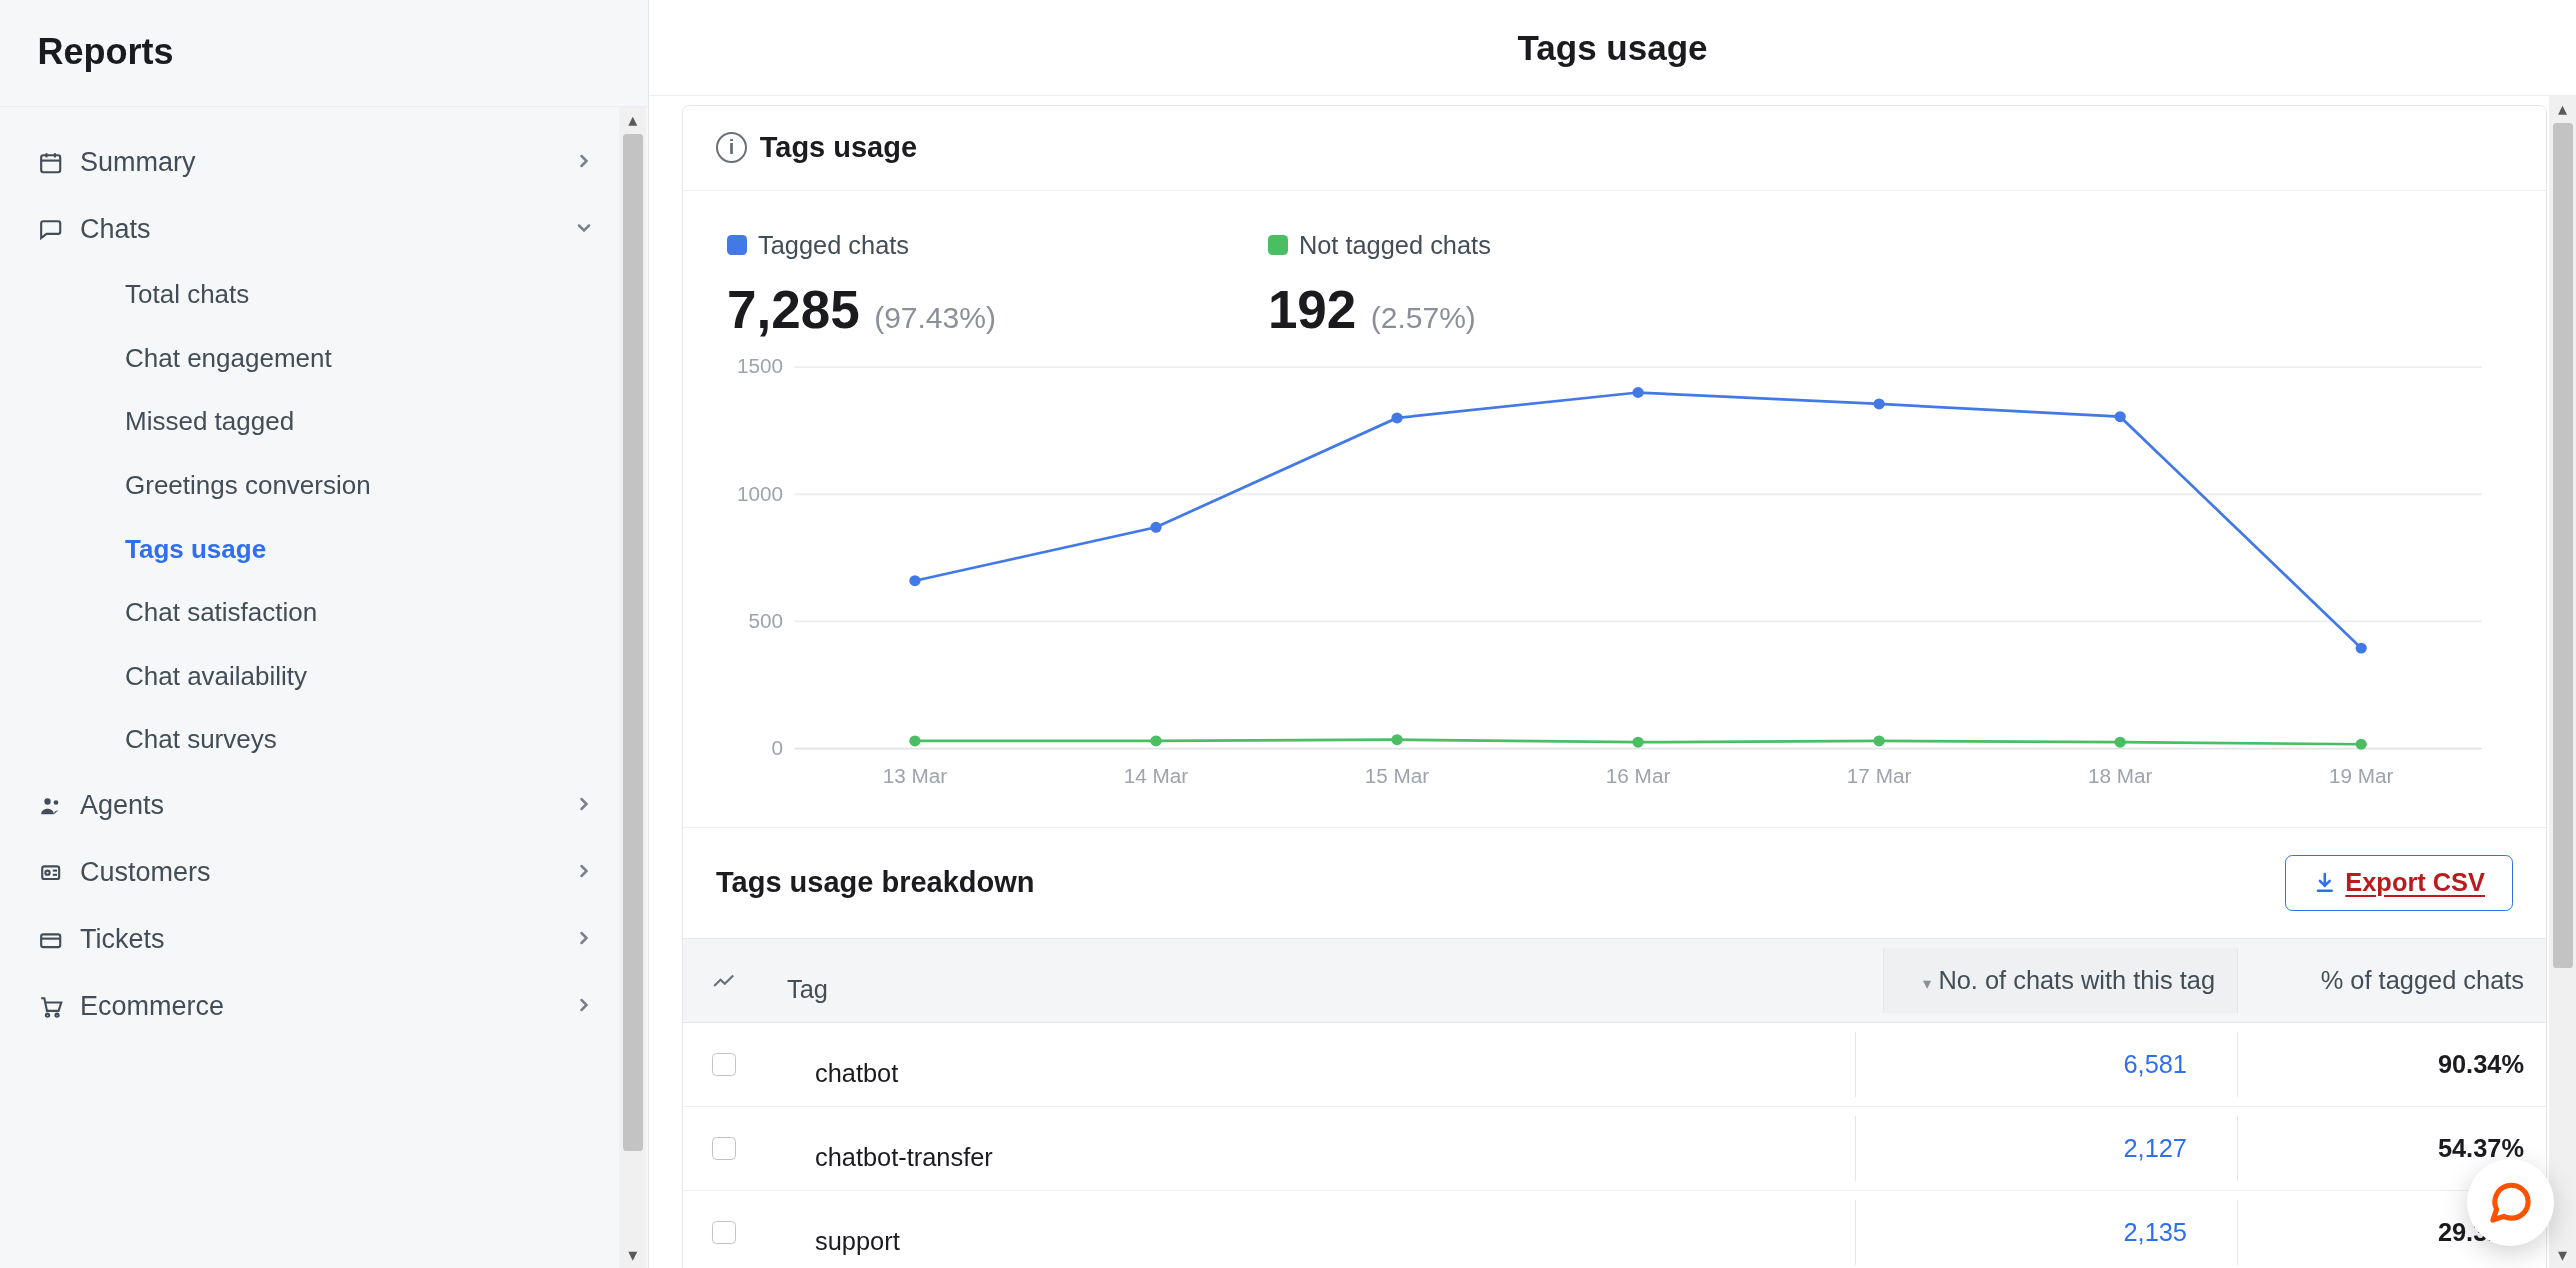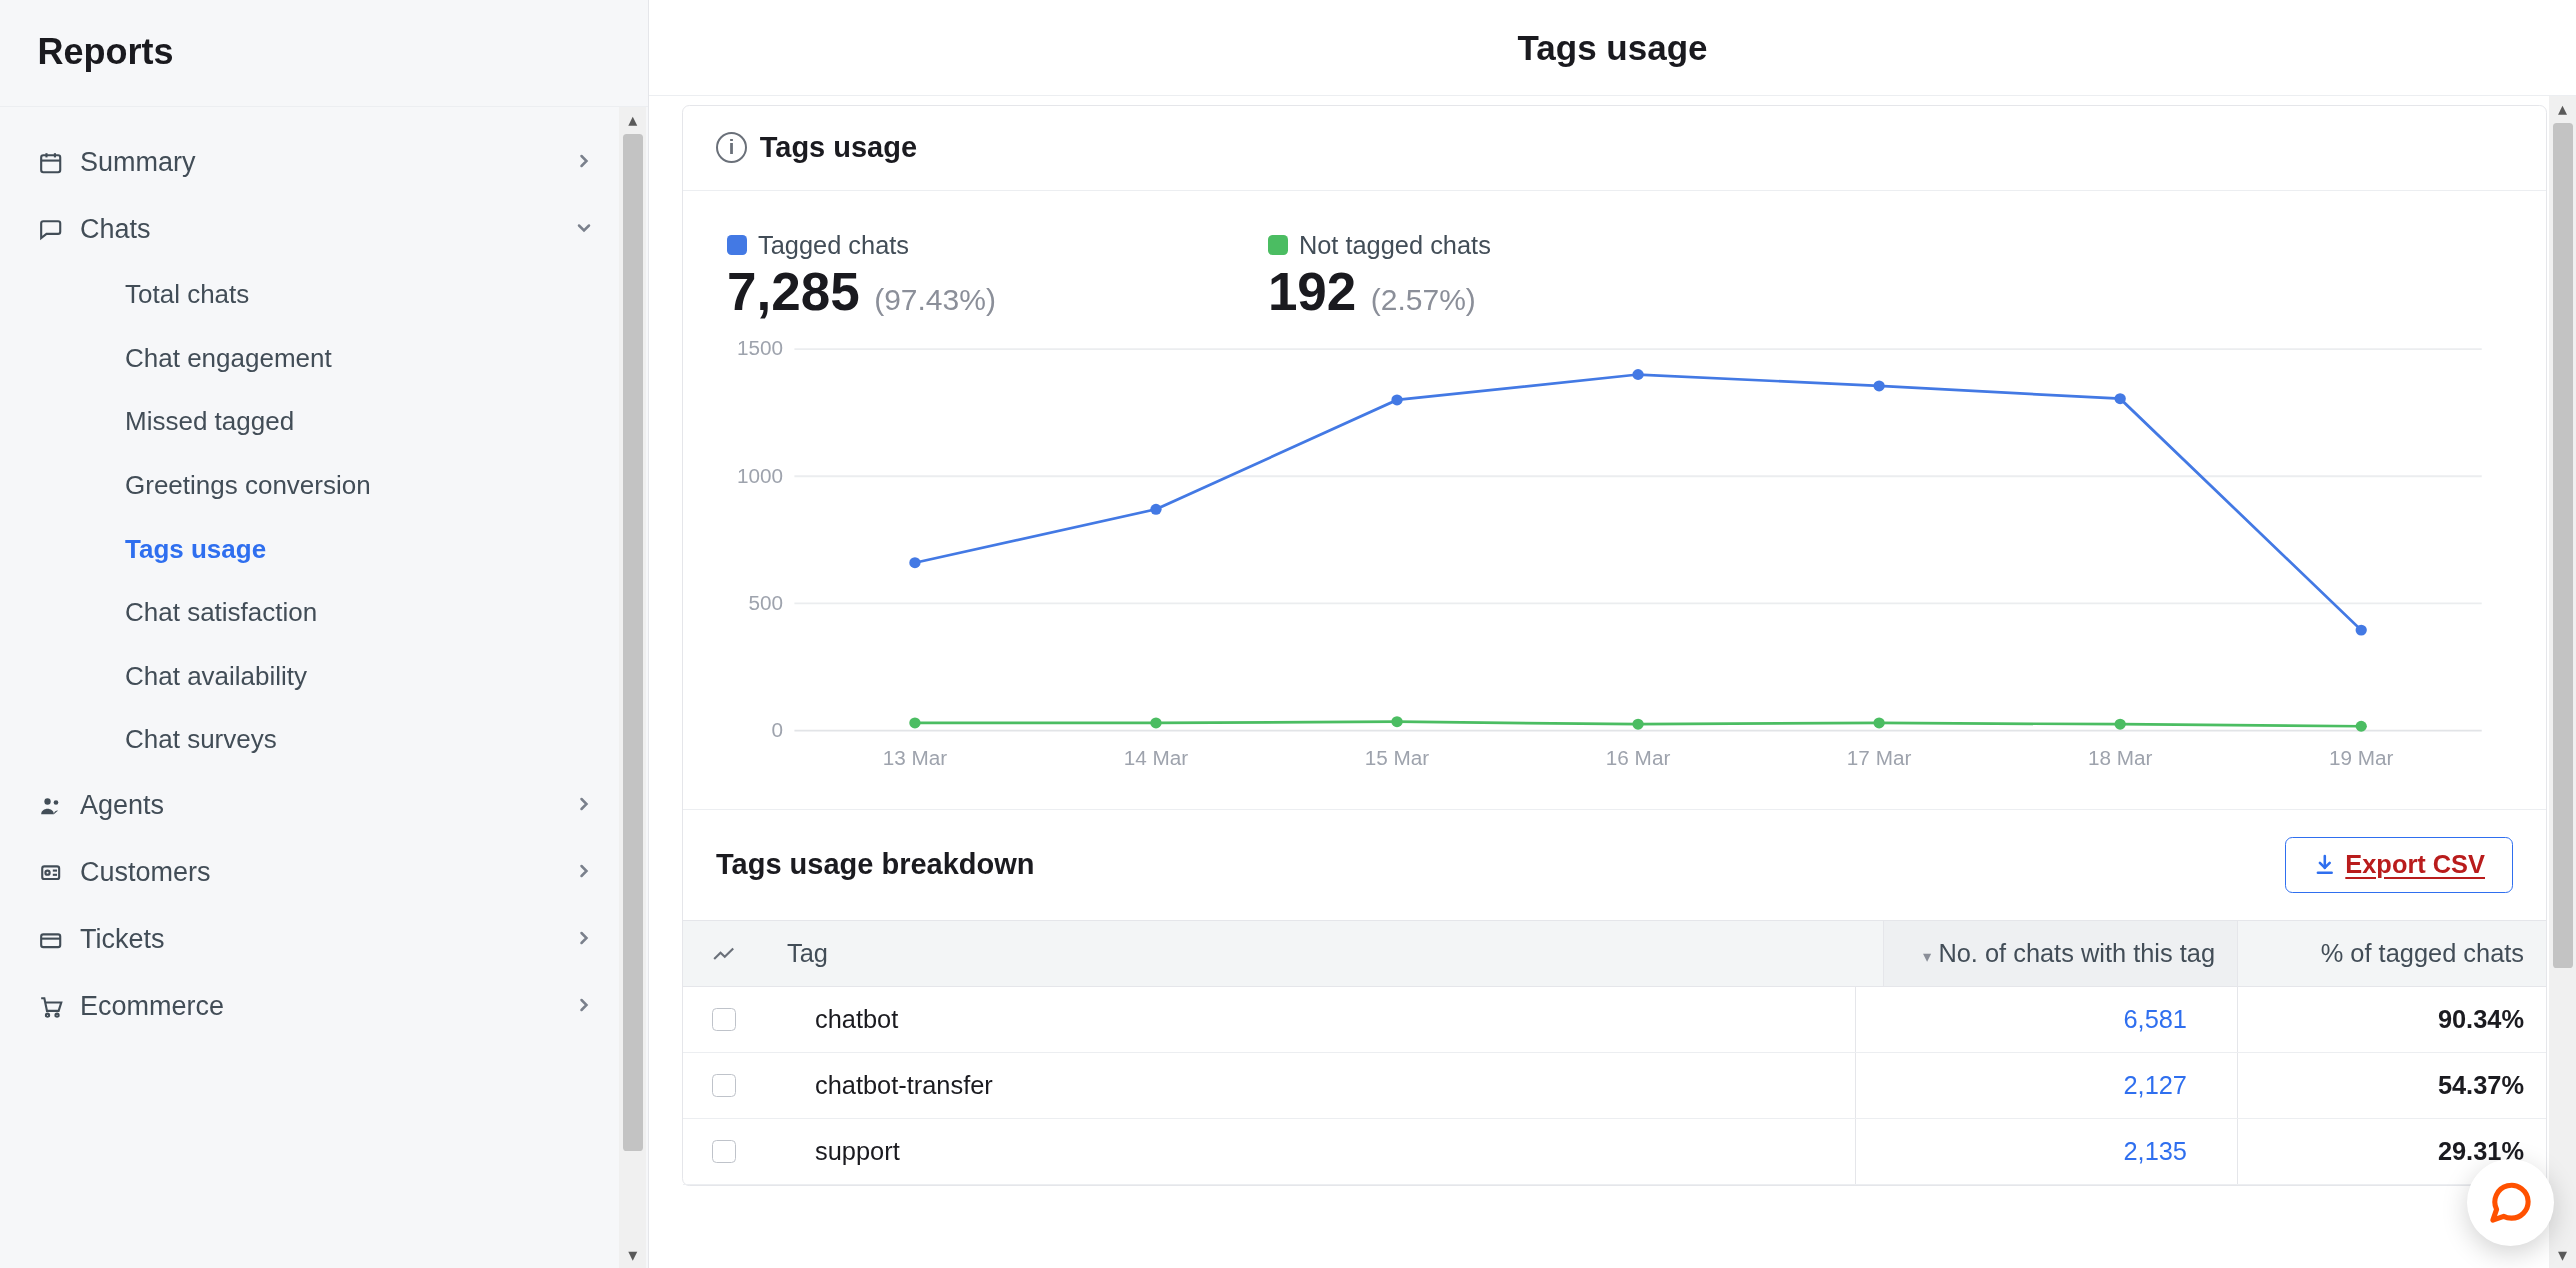--- a/index.html
+++ b/index.html
@@ -156,21 +156,21 @@
     padding: 40px 44px 18px 44px;
   }
   .stat {
   }
   .stat .stat-label {
     display: flex;
     align-items: center;
     gap: 11px;
     font-size: 25.4px;
     color: #424d57;
-    margin-bottom: 1px;
+    margin-bottom: 19px;
   }
   .legend-dot {
     width: 20px; height: 20px; border-radius: 4.5px;
   }
   .legend-blue { background: #4379e4; }
   .legend-green { background: #4bbd62; }
   .stat-value-row {
     display: flex;
     align-items: baseline;
     gap: 14.5px;
@@ -234,21 +234,21 @@
     display: flex;
     align-items: center;
     background: #f3f5f6;
     border-top: 0.9px solid #e5e6ea;
     border-bottom: 0.9px solid #e5e6ea;
     font-size: 25.4px;
     color: #424d57;
   }
   .cell { padding: 18px 22px; }
   .cell-icon { width: 82px; display:flex; align-items:center; justify-content:center; color:#6a7079;}
-  .cell-tag { flex: 1; }
+  .cell-tag { flex: 1; margin-top: 18px; }
   .cell-count { width: 354px; text-align: right; border-left: 0.9px solid #e5e6ea; position:relative;}
   .cell-pct { width: 309px; text-align: right; border-left: 0.9px solid #e5e6ea; }
   .thead-row .cell-count { background:#eef0f2; }
   .sort-caret { font-size: 16.3px; color: #8b8f99; margin-right: 7.3px; }
 
   .trow {
     display: flex;
     align-items: center;
     border-bottom: 0.9px solid #eceef1;
     font-size: 25.4px;

